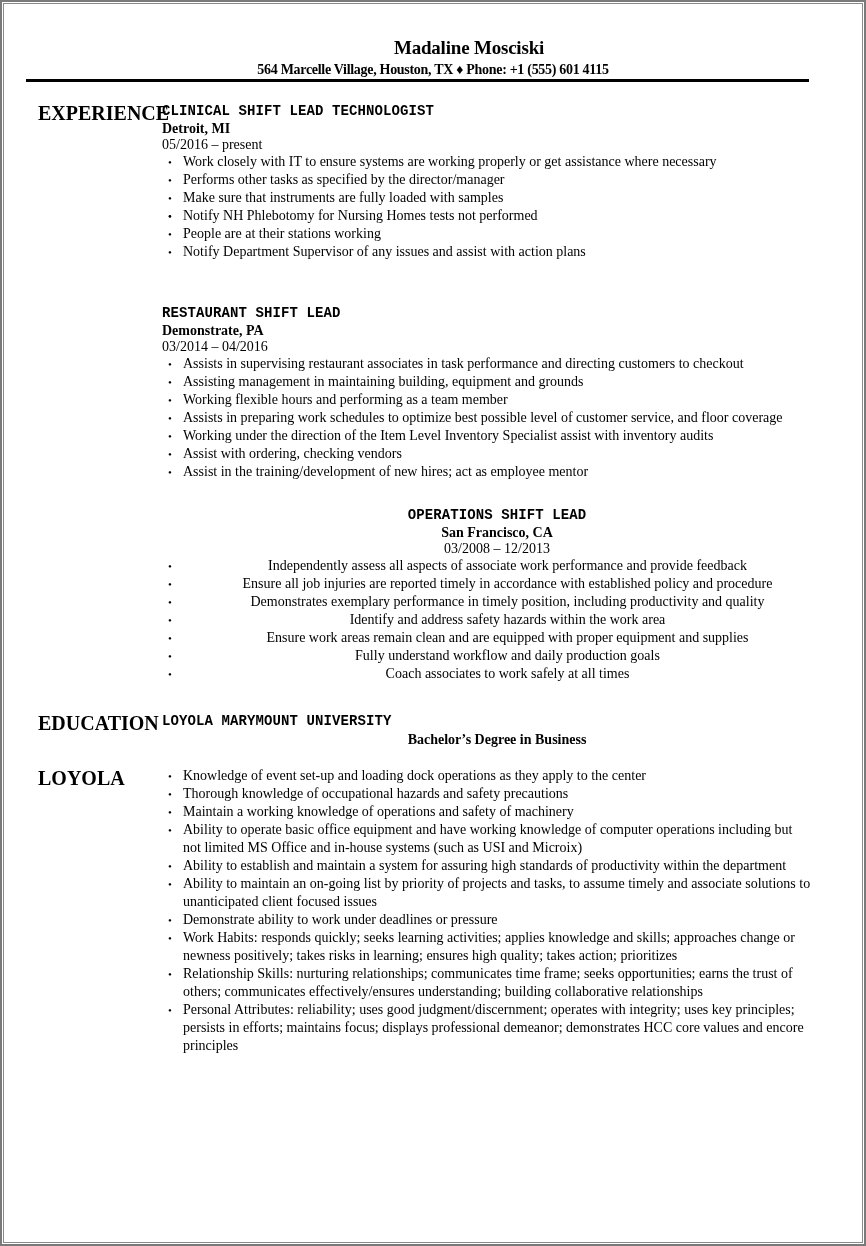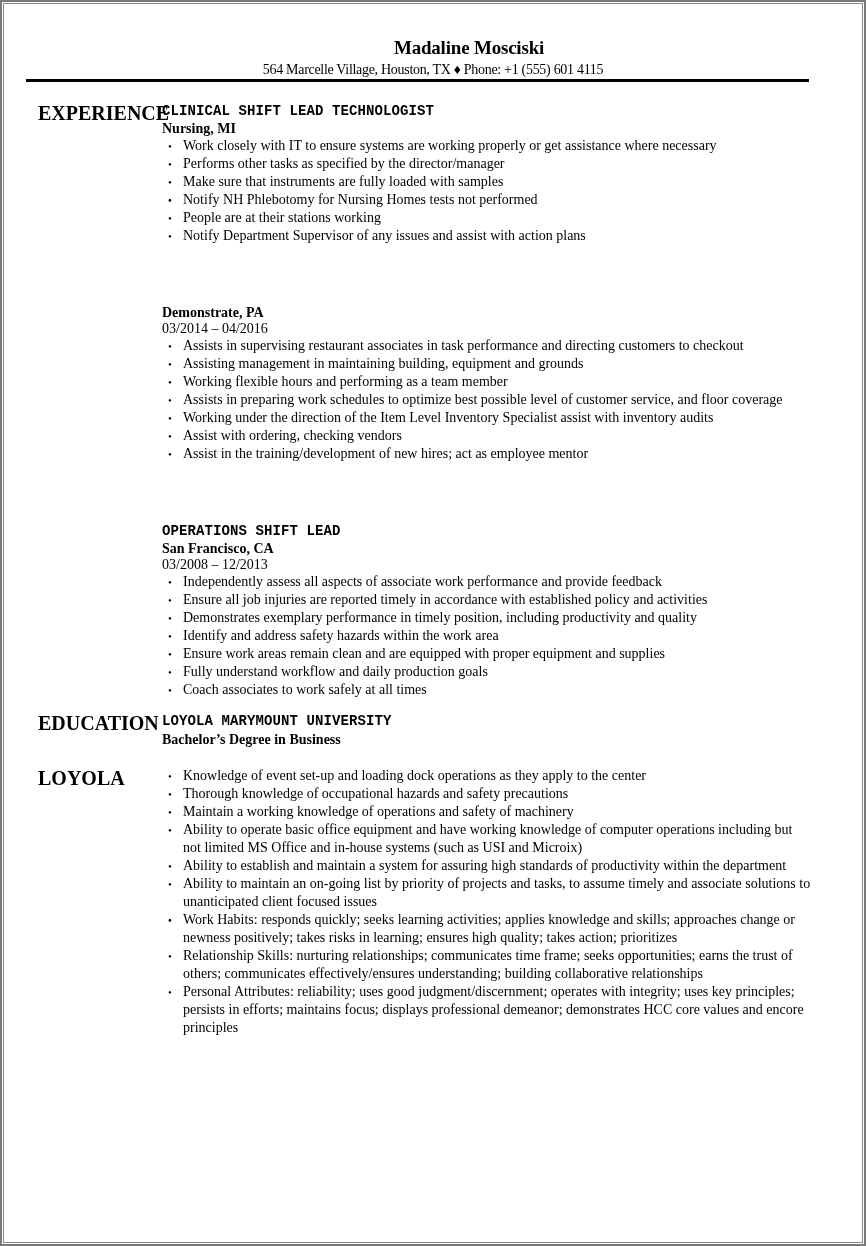--- a/index.html
+++ b/index.html
@@ -6,21 +6,21 @@
   body { width: 866px; height: 1246px; position: relative; overflow: hidden;
          font-family: "Liberation Serif", "DejaVu Serif", serif; color: #000; }
   .frame-outer { position: absolute; left: 0; top: 0; width: 866px; height: 1246px;
                  box-sizing: border-box; border: 2px solid #7a7a7a; }
   .frame-inner { position: absolute; left: 3px; top: 3px; right: 3px; bottom: 3px;
                  border: 1px solid #8a8a8a; }
   .page { position: absolute; left: 0; top: 0; width: 866px; }
   .name { position: absolute; top: 37px; left: 0; width: 866px; text-align: center;
           font-weight: bold; font-size: 19px; letter-spacing: -0.2px; margin-left: 36px; }
   .contact { position: absolute; top: 62px; left: 0; width: 866px; text-align: center;
-             font-weight: normal; font-size: 14px; letter-spacing: -0.3px; }
+             font-weight: bold; font-size: 14px; letter-spacing: -0.3px; }
   .rule { position: absolute; top: 79px; left: 26px; width: 783px; height: 3px; background: #000; }
   .section { position: absolute; left: 0; width: 866px; }
   .section-label { position: absolute; left: 38px; font-weight: bold; font-size: 20px; top: 0; }
   .section-body { position: absolute; left: 162px; width: 670px; top: 0; }
   .job-title { font-weight: bold; font-size: 14px; line-height: 18px; letter-spacing: 0.1px; font-family: Liberation Mono, monospace; }
   .job-loc { font-weight: bold; font-size: 14px; line-height: 17px; }
   .job-dates { font-size: 14px; line-height: 16px; }
   ul.bullets { margin: 0; padding: 0; list-style: none; }
   ul.bullets li { position: relative; padding-left: 21px; font-size: 14px; line-height: 18px; }
   ul.bullets li .dot { position: absolute; left: 6px; top: 0; font-size: 11px; line-height: 18px; }
@@ -36,82 +36,84 @@
   <div class="name">Madaline Mosciski</div>
   <div class="contact">564 Marcelle Village, Houston, TX ♦ Phone: +1 (555) 601 4115</div>
   <div class="rule"></div>
 
   <div class="section" style="top:102px;">
     <div class="section-label">EXPERIENCE</div>
     <div class="section-body">
 
       <div class="job" style="top:0;">
         <div class="job-title">CLINICAL SHIFT LEAD TECHNOLOGIST</div>
-        <div class="job-loc">Nursing, MI</div>
+        <div class="job-loc">Detroit, MI</div>
+        <div class="job-dates">05/2016 – present</div>
         <ul class="bullets">
           <li><span class="dot">•</span><span>Work closely with IT to ensure systems are working properly or get assistance where necessary</span></li>
           <li><span class="dot">•</span><span>Performs other tasks as specified by the director/manager</span></li>
           <li><span class="dot">•</span><span>Make sure that instruments are fully loaded with samples</span></li>
           <li><span class="dot">•</span></li>
           <li><span class="dot">•</span><span>Notify NH Phlebotomy for Nursing Homes tests not performed</span></li>
           <li><span class="dot">•</span><span>People are at their stations working</span></li>
           <li><span class="dot">•</span><span>Notify Department Supervisor of any issues and assist with action plans</span></li>
         </ul>
       </div>
 
       <div class="job" style="top:202px;">
+        <div class="job-title">RESTAURANT SHIFT LEAD</div>
         <div class="job-loc">Demonstrate, PA</div>
         <div class="job-dates">03/2014 – 04/2016</div>
         <ul class="bullets">
           <li><span class="dot">•</span><span>Assists in supervising restaurant associates in task performance and directing customers to checkout</span></li>
           <li><span class="dot">•</span><span>Assisting management in maintaining building, equipment and grounds</span></li>
           <li><span class="dot">•</span><span>Working flexible hours and performing as a team member</span></li>
           <li><span class="dot">•</span><span>Assists in preparing work schedules to optimize best possible level of customer service, and floor coverage</span></li>
           <li><span class="dot">•</span><span>Working under the direction of the Item Level Inventory Specialist assist with inventory audits</span></li>
           <li><span class="dot">•</span><span>Assist with ordering, checking vendors</span></li>
           <li><span class="dot">•</span><span>Assist in the training/development of new hires; act as employee mentor</span></li>
         </ul>
       </div>
 
-      <div class="job" style="top:420px;">
+      <div class="job" style="top:404px;text-align:center;">
         <div class="job-title">OPERATIONS SHIFT LEAD</div>
         <div class="job-loc">San Francisco, CA</div>
         <div class="job-dates">03/2008 – 12/2013</div>
         <ul class="bullets">
           <li><span class="dot">•</span><span>Independently assess all aspects of associate work performance and provide feedback</span></li>
-          <li><span class="dot">•</span><span>Ensure all job injuries are reported timely in accordance with established policy and activities</span></li>
+          <li><span class="dot">•</span><span>Ensure all job injuries are reported timely in accordance with established policy and procedure</span></li>
           <li><span class="dot">•</span><span>Demonstrates exemplary performance in timely position, including productivity and quality</span></li>
           <li><span class="dot">•</span><span>Identify and address safety hazards within the work area</span></li>
           <li><span class="dot">•</span><span>Ensure work areas remain clean and are equipped with proper equipment and supplies</span></li>
           <li><span class="dot">•</span><span>Fully understand workflow and daily production goals</span></li>
           <li><span class="dot">•</span><span>Coach associates to work safely at all times</span></li>
         </ul>
       </div>
 
     </div>
   </div>
 
   <div class="section" style="top:712px;">
     <div class="section-label">EDUCATION</div>
     <div class="section-body">
       <div class="job-title">LOYOLA MARYMOUNT UNIVERSITY</div>
-      <div class="job-loc" style="line-height:20px;">Bachelor’s Degree in Business</div>
+      <div class="job-loc" style="line-height:20px;text-align:center;">Bachelor’s Degree in Business</div>
     </div>
   </div>
 
   <div class="section" style="top:767px;">
     <div class="section-label">LOYOLA</div>
     <div class="section-body" style="width:650px;">
       <ul class="bullets">
         <li><span class="dot">•</span><span>Knowledge of event set-up and loading dock operations as they apply to the center</span></li>
         <li><span class="dot">•</span><span>Thorough knowledge of occupational hazards and safety precautions</span></li>
         <li><span class="dot">•</span><span>Maintain a working knowledge of operations and safety of machinery</span></li>
         <li><span class="dot">•</span><span>Ability to operate basic office equipment and have working knowledge of computer operations including but not limited MS Office and in-house systems (such as USI and Microix)</span></li>
         <li><span class="dot">•</span><span>Ability to establish and maintain a system for assuring high standards of productivity within the department</span></li>
         <li><span class="dot">•</span><span>Ability to maintain an on-going list by priority of projects and tasks, to assume timely and associate solutions to unanticipated client focused issues</span></li>
-        <li><span class="dot">•</span></li>
+        <li><span class="dot">•</span><span>Demonstrate ability to work under deadlines or pressure</span></li>
         <li><span class="dot">•</span><span>Work Habits: responds quickly; seeks learning activities; applies knowledge and skills; approaches change or newness positively; takes risks in learning; ensures high quality; takes action; prioritizes</span></li>
         <li><span class="dot">•</span><span>Relationship Skills: nurturing relationships; communicates time frame; seeks opportunities; earns the trust of others; communicates effectively/ensures understanding; building collaborative relationships</span></li>
         <li><span class="dot">•</span><span>Personal Attributes: reliability; uses good judgment/discernment; operates with integrity; uses key principles; persists in efforts; maintains focus; displays professional demeanor; demonstrates HCC core values and encore principles</span></li>
       </ul>
     </div>
   </div>
 </div>
 
 </body></html>

